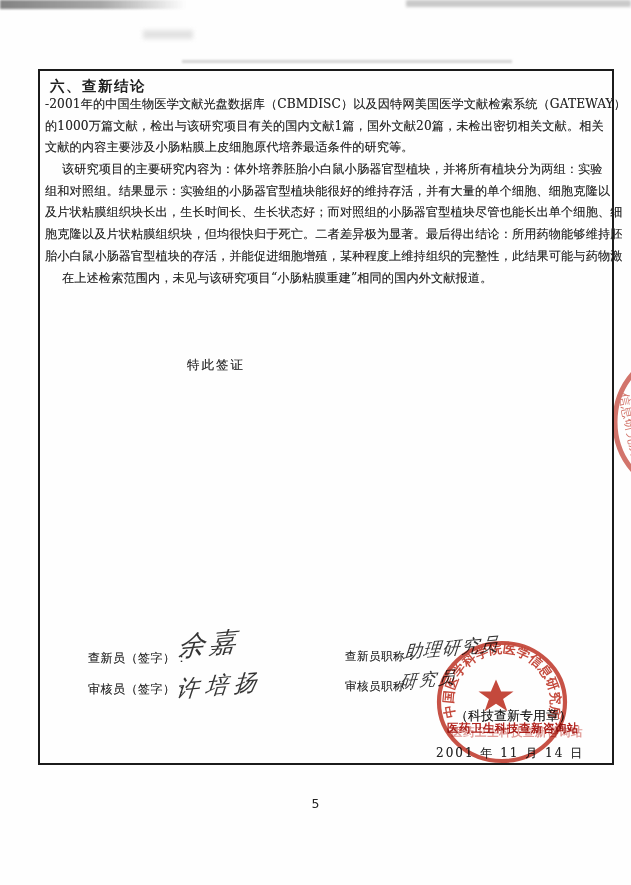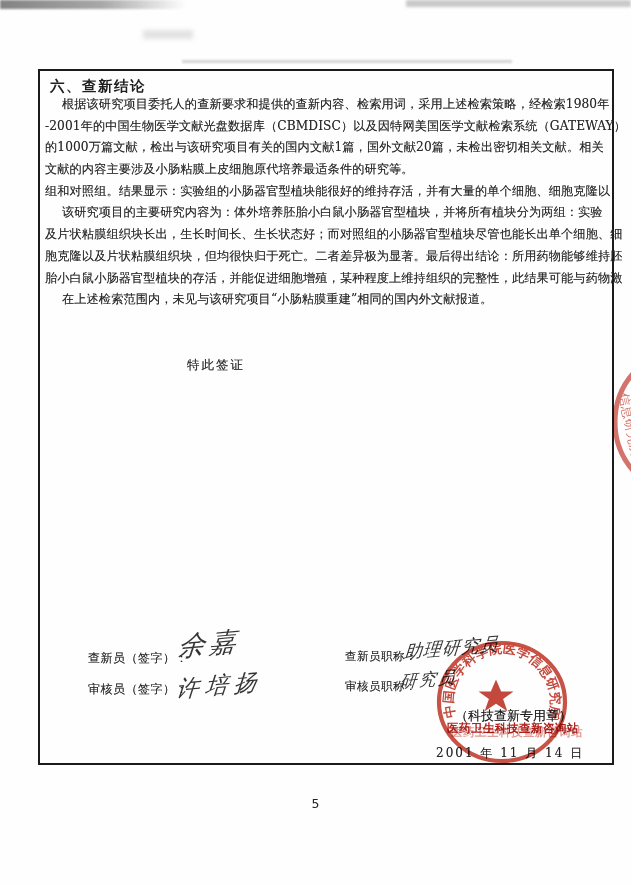--- a/index.html
+++ b/index.html
@@ -90,26 +90,25 @@
 
 <div class="smudge" id="smudge-tl"></div>
 <div class="smudge" id="smudge-tr"></div>
 <div class="smudge" id="smudge-mid"></div>
 <div class="smudge" id="streak-box-top"></div>
 
 <div class="doc-box">
   <div class="sec-title">六、查新结论</div>
 
   <div class="body-text">
-    <div class="line indent">根据该研究项目委托人的查新要求和提供的查新内容、检索用词，采用上述检索策略，经检索1980年</div>
     <div class="line">-2001年的中国生物医学文献光盘数据库（CBMDISC）以及因特网美国医学文献检索系统（GATEWAY）</div>
     <div class="line">的1000万篇文献，检出与该研究项目有关的国内文献1篇，国外文献20篇，未检出密切相关文献。相关</div>
     <div class="line">文献的内容主要涉及小肠粘膜上皮细胞原代培养最适条件的研究等。</div>
+    <div class="line indent">该研究项目的主要研究内容为：体外培养胚胎小白鼠小肠器官型植块，并将所有植块分为两组：实验</div>
     <div class="line">组和对照组。结果显示：实验组的小肠器官型植块能很好的维持存活，并有大量的单个细胞、细胞克隆以</div>
-    <div class="line indent">该研究项目的主要研究内容为：体外培养胚胎小白鼠小肠器官型植块，并将所有植块分为两组：实验</div>
     <div class="line">及片状粘膜组织块长出，生长时间长、生长状态好；而对照组的小肠器官型植块尽管也能长出单个细胞、细</div>
     <div class="line">胞克隆以及片状粘膜组织块，但均很快归于死亡。二者差异极为显著。最后得出结论：所用药物能够维持胚</div>
     <div class="line">胎小白鼠小肠器官型植块的存活，并能促进细胞增殖，某种程度上维持组织的完整性，此结果可能与药物激</div>
     <div class="line indent">在上述检索范围内，未见与该研究项目“小肠粘膜重建”相同的国内外文献报道。</div>
   </div>
 
   <div class="attest">特此签证</div>
 </div>
 
 <div class="sig-label" id="lbl-surveyor">查新员（签字）：</div>

